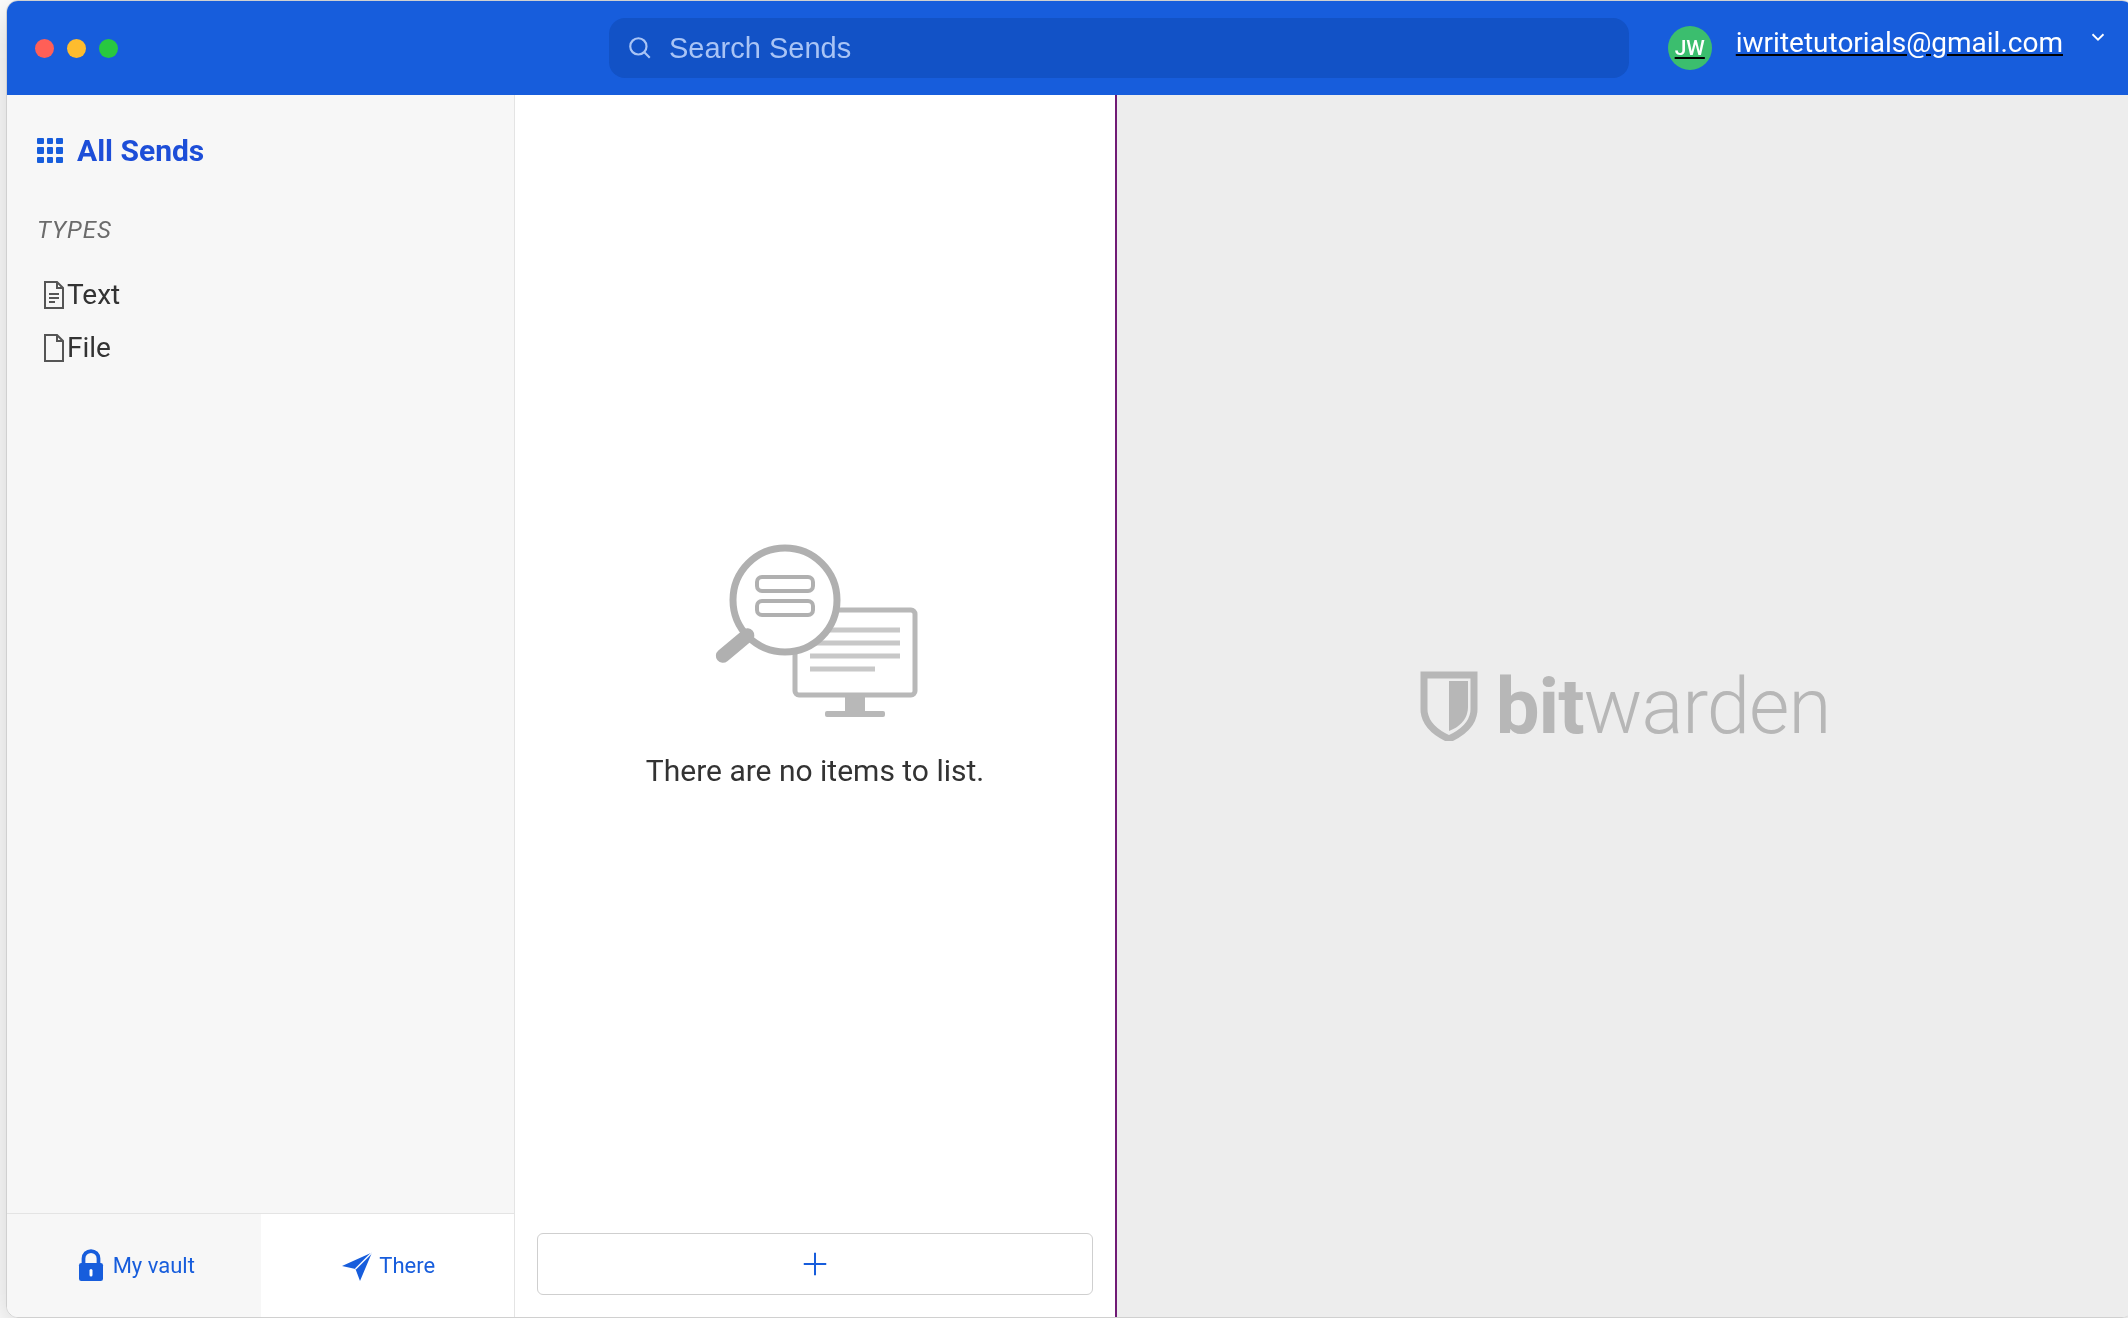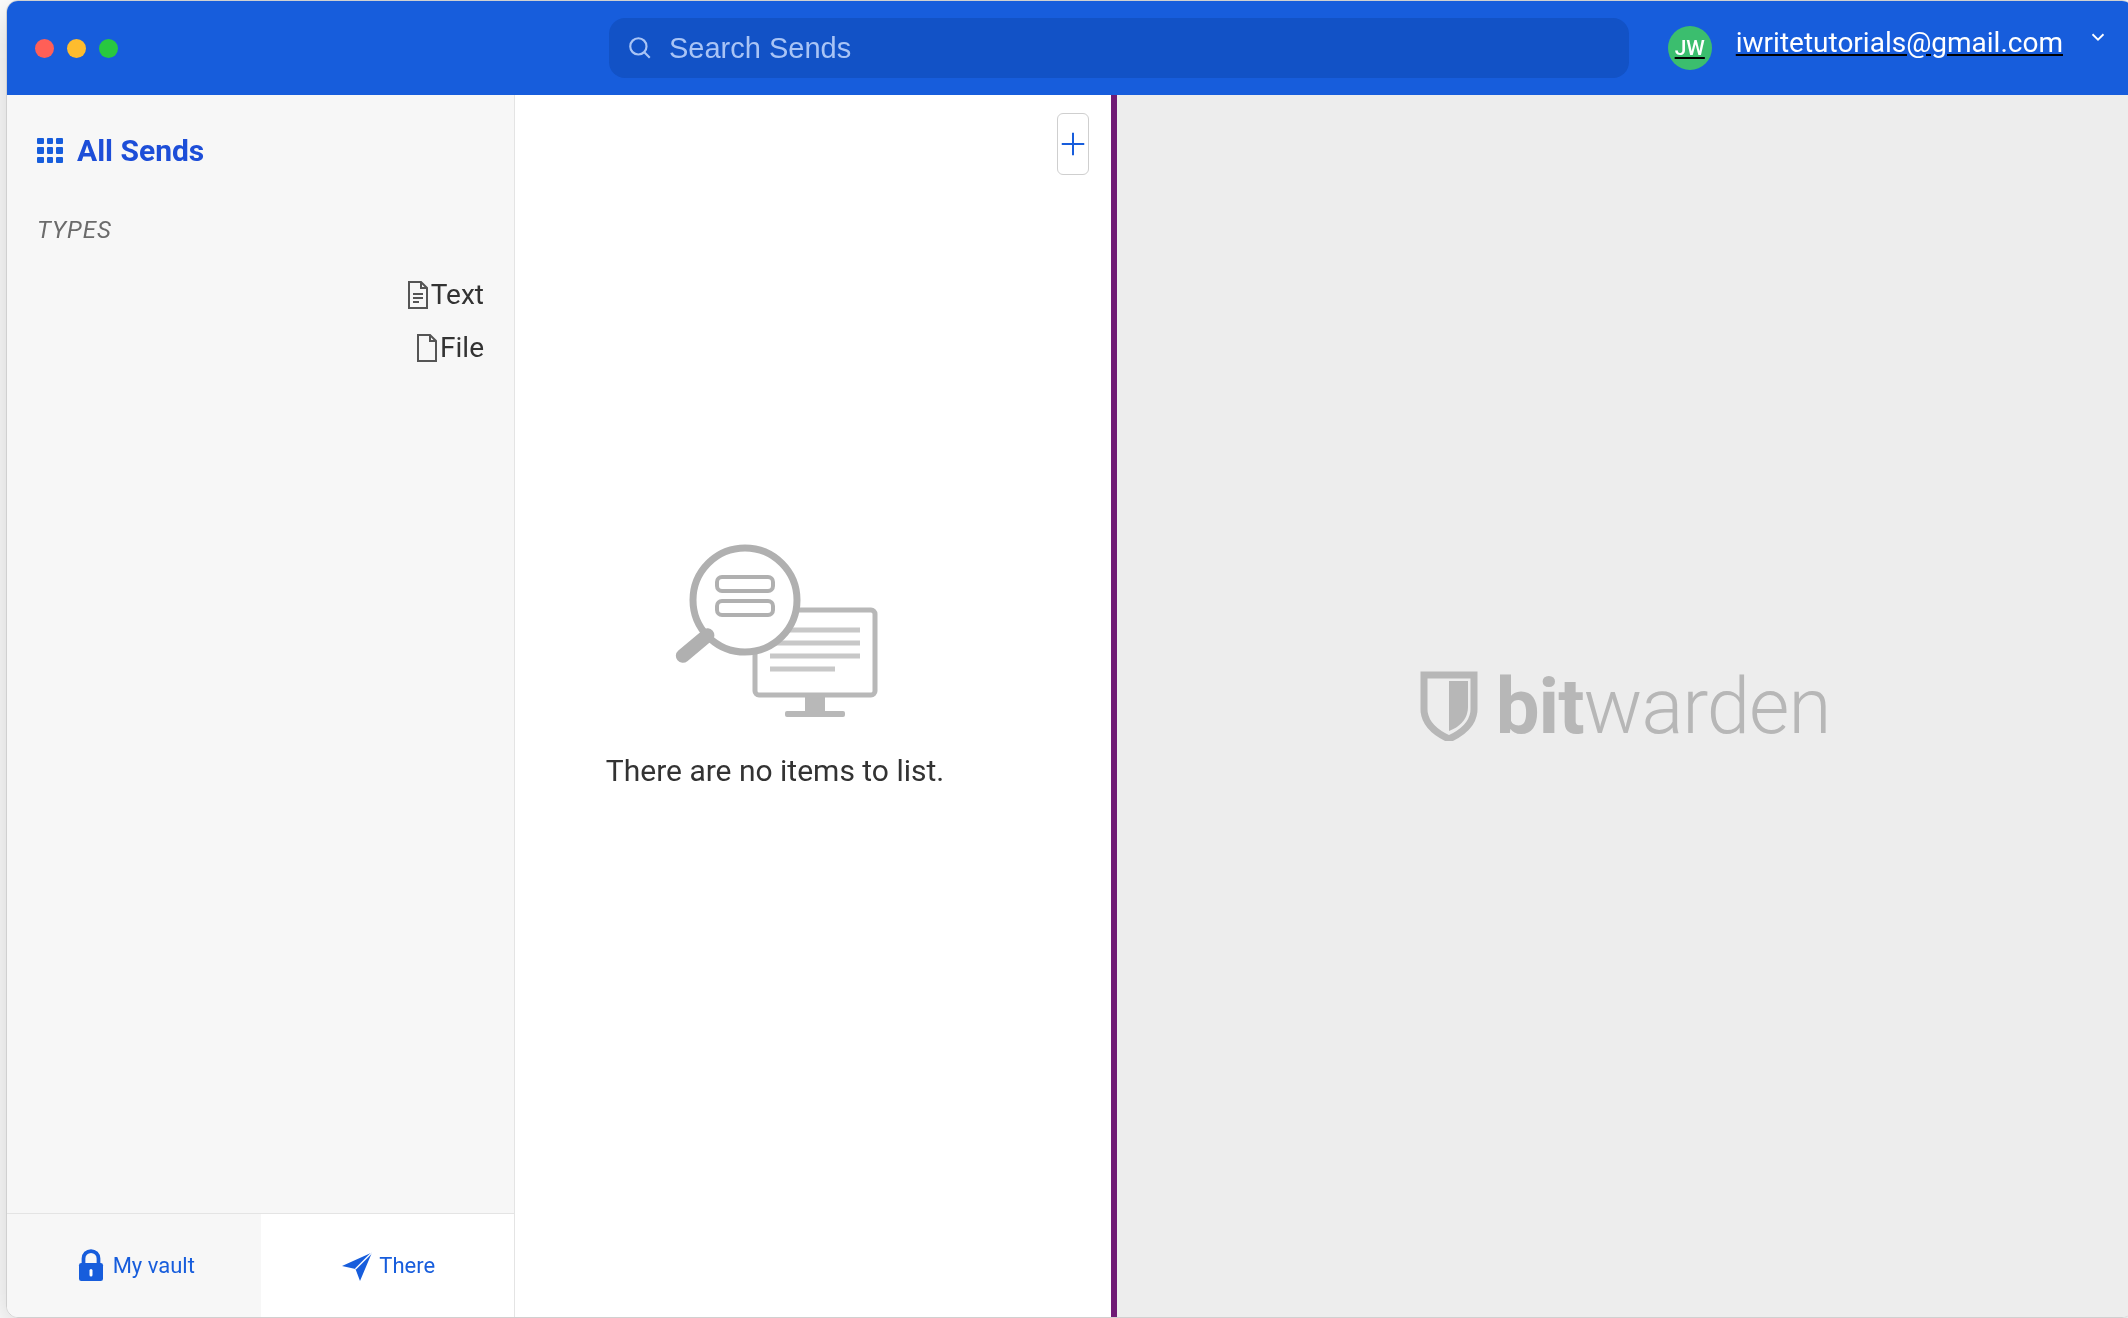--- a/index.html
+++ b/index.html
@@ -166,21 +166,20 @@
     }
     .type-item {
       display: flex;
       align-items: center;
       gap: 2px;
       font-size: 28px;
       color: #333;
       padding: 10px 0;
       cursor: pointer;
       margin-left: 4px;
-      justify-content: flex-end;
     }
     .type-icon {
       width: 24px;
       height: 30px;
       flex-shrink: 0;
     }
 
     
     .bottom-tabs {
       display: flex;
@@ -203,23 +202,23 @@
     }
     .tab-icon {
       width: 36px;
       height: 36px;
     }
 
     
     .list-col {
       width: 602px;
       background: #fff;
-      border-right: 6px solid #701a75;
-      display: flex;
-      flex-direction: row;
+      border-right: 2px solid #701a75;
+      display: flex;
+      flex-direction: column;
       flex-shrink: 0;
     }
     .list-body {
       flex: 1;
       display: flex;
       flex-direction: column;
       align-items: center;
       justify-content: flex-start;
       padding-top: 440px;
     }

